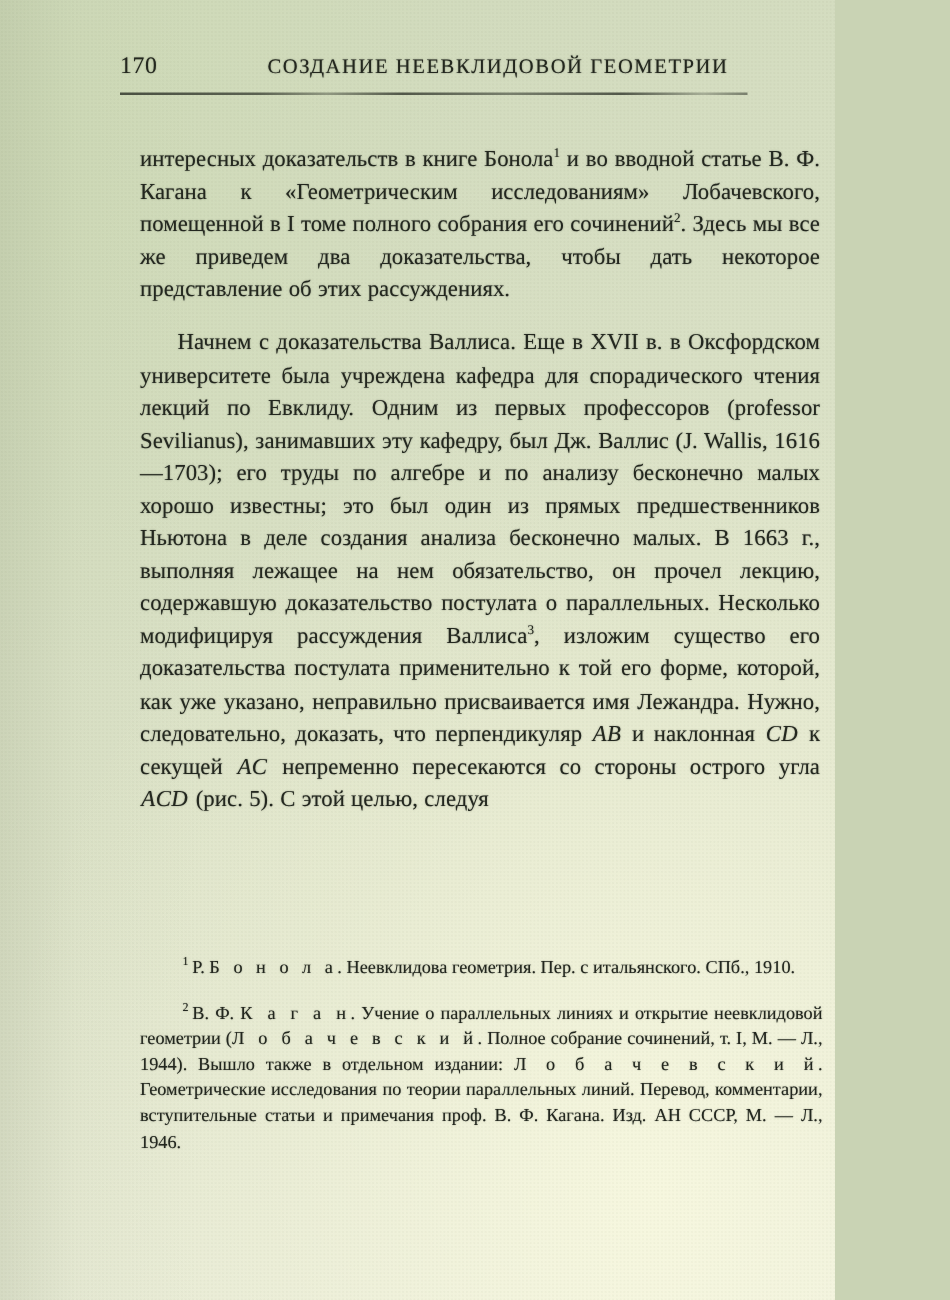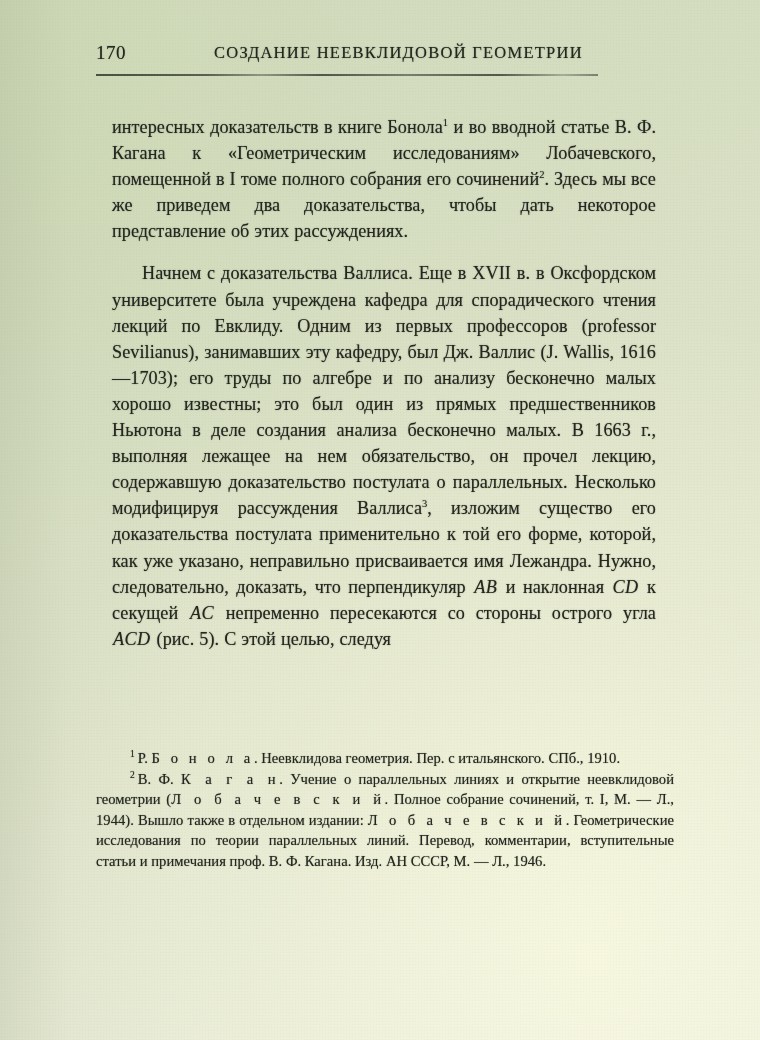--- a/index.html
+++ b/index.html
@@ -11,21 +11,21 @@
   body {
     width: 760px;
     height: 1040px;
     overflow: hidden;
     font-family: "Liberation Serif", "DejaVu Serif", serif;
   }
 
   
   .scan {
     position: relative;
-    width: 760px;
+    width: 668px;
     height: 1040px;
     background:
       radial-gradient(ellipse 120% 95% at 78% 92%, rgba(250,250,225,0.80) 0%, rgba(247,247,220,0.30) 38%, rgba(255,255,230,0) 66%),
       radial-gradient(ellipse 80% 70% at 8% 10%, rgba(206,218,182,0.75) 0%, rgba(210,220,188,0.10) 60%, rgba(0,0,0,0) 100%),
       linear-gradient(160deg, #cfd9bb 0%, #d6dec2 26%, #dde3c9 54%, #e4e8d2 78%, #eceedd 100%);
     overflow: hidden;
   }
   .scan::after {
     
     content: "";
@@ -134,21 +134,21 @@
 
   
   .footnotes {
     position: absolute;
     left: 96px;
     top: 748px;
     width: 578px;
     color: #23271f;
   }
   .fnote {
-    margin: 0;
+    margin: 16px;
     font-size: 14.6px;
     line-height: 20.6px;
     text-align: justify;
     text-indent: 34px;
     letter-spacing: 0.02px;
     text-shadow: 0 0 1.1px rgba(38,44,34,0.55);
   }
   .fnote sup.mark {
     font-size: 9.6px;
     vertical-align: super;

